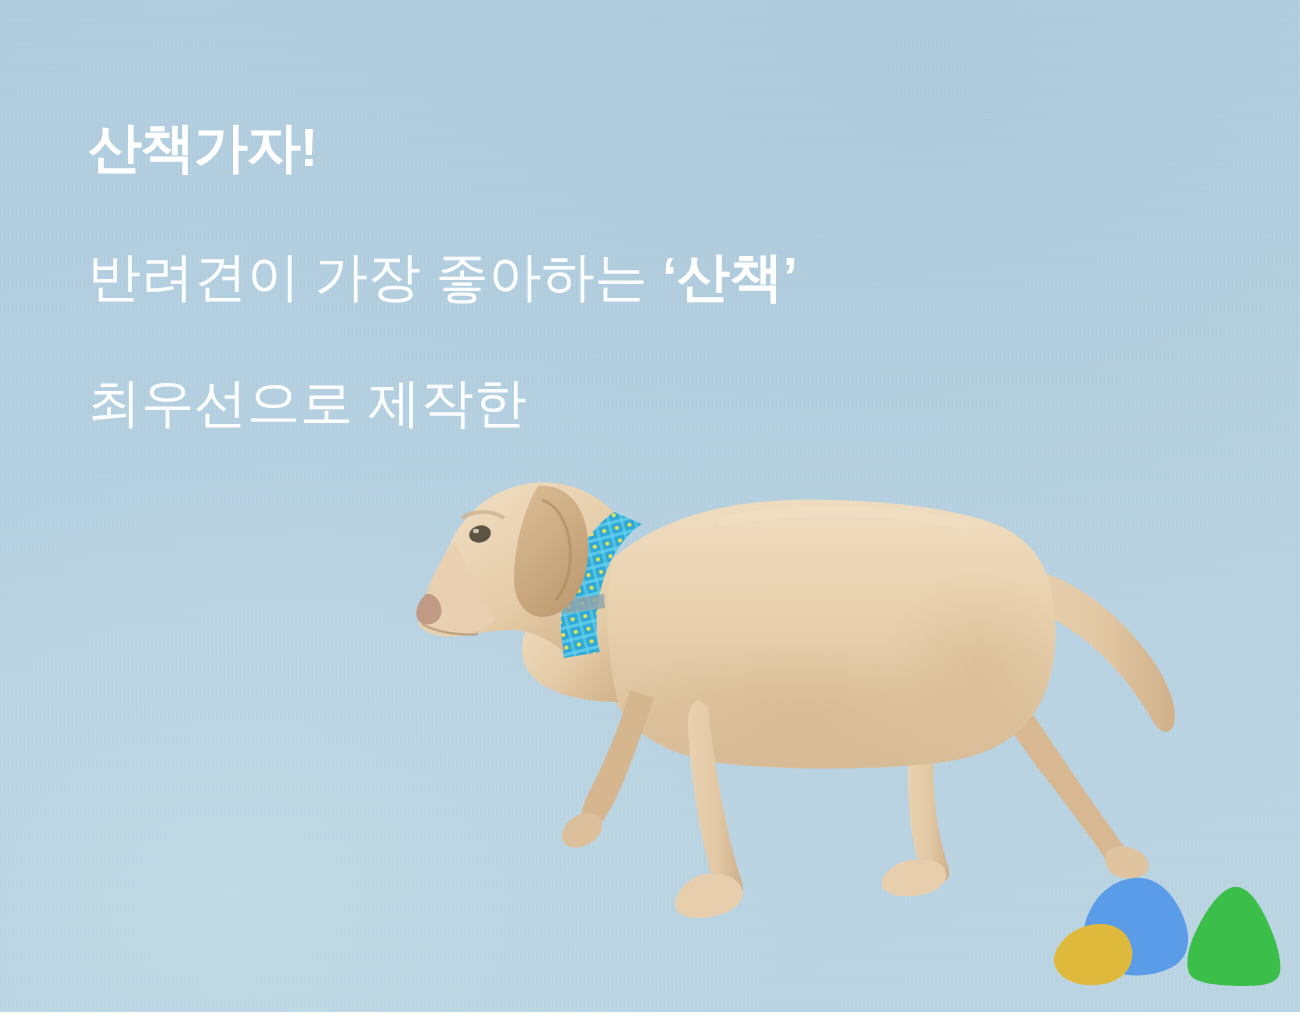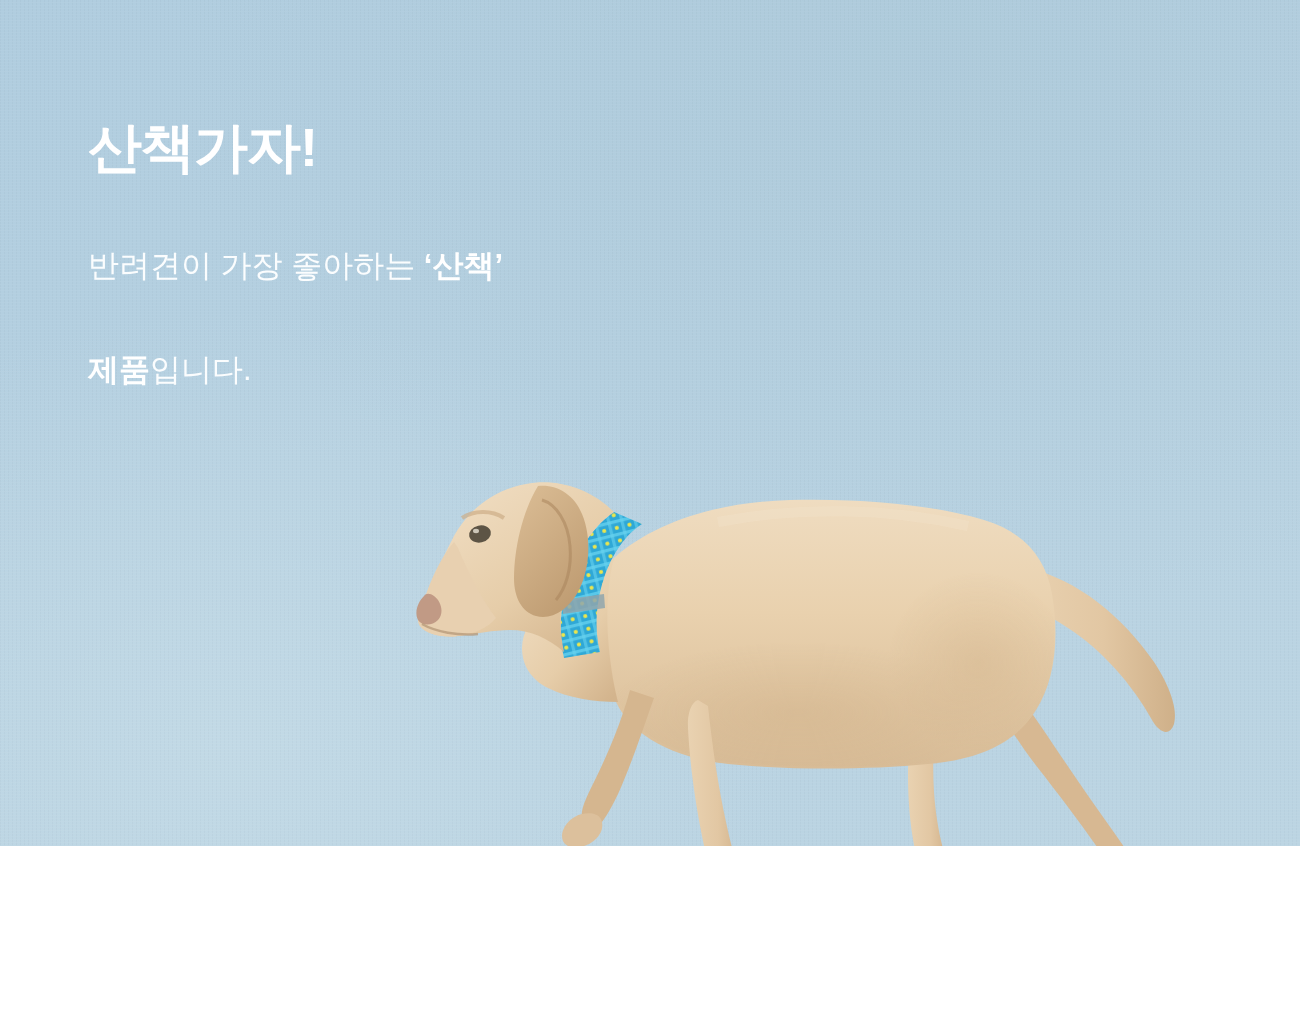--- a/index.html
+++ b/index.html
@@ -4,21 +4,21 @@
 <title>산책가자!</title>
 <style>
   html, body {
     margin: 0;
     padding: 0;
     background: #ffffff;
   }
   #banner {
     position: relative;
     width: 1300px;
-    height: 846px;
+    height: 1012px;
     overflow: hidden;
     background: #b4d0e0;
     background-image:
       radial-gradient(ellipse 900px 700px at 18% 88%, rgba(196,219,231,0.85) 0%, rgba(196,219,231,0) 62%),
       radial-gradient(ellipse 1100px 800px at 72% 8%, rgba(170,199,215,0.55) 0%, rgba(170,199,215,0) 70%),
       linear-gradient(160deg, #b0cddf 0%, #b6d1e1 45%, #bcd5e3 100%);
     font-family: "Liberation Sans", "DejaVu Sans", sans-serif;
     -webkit-font-smoothing: antialiased;
   }
 
@@ -44,21 +44,21 @@
   #headline {
     font-size: 54px;
     font-weight: 700;
     color: #ffffff;
     letter-spacing: -1px;
     line-height: 1.08;
     margin: 0 0 74px 0;
     white-space: nowrap;
   }
   .body-line {
-    font-size: 31px;
+    font-size: 53px;
     font-weight: 400;
     color: #fbfdfe;
     line-height: 1.0;
     margin-bottom: 73px;
     white-space: nowrap;
     letter-spacing: 0px;
   }
   .body-line:last-child { margin-bottom: 0; }
   .body-line .b {
     font-weight: 700;
@@ -213,24 +213,24 @@
 
   <div id="copy">
     <h1 id="headline">산책가자!</h1>
 
     <div class="body-line">
       <span>반려견이 가장 좋아하는 </span><span class="b">‘산책’</span>
     </div>
 
 
 
-
     <div class="body-line">
-      <span class="b">제품</span><span>입니다.</span>
+      <span>최우선으로 제작한</span>
     </div>
+
   </div>
 
   <div id="logo">
     <svg viewBox="0 0 244 128" xmlns="http://www.w3.org/2000/svg" aria-hidden="true">
       <path fill="#5b9ce8" d="M40 52 C 48 28, 66 12, 88 10 C 110 8, 126 24, 136 46
                C 146 68, 144 88, 128 98 C 112 108, 86 110, 68 104
                C 48 97, 32 76, 40 52 Z"></path>
       <path fill="#dfb93c" d="M10 84 C 16 68, 34 56, 54 56 C 72 56, 84 66, 86 82
                C 88 98, 78 112, 58 116 C 38 120, 18 114, 11 102
                C 7 95, 7 89, 10 84 Z"></path>

